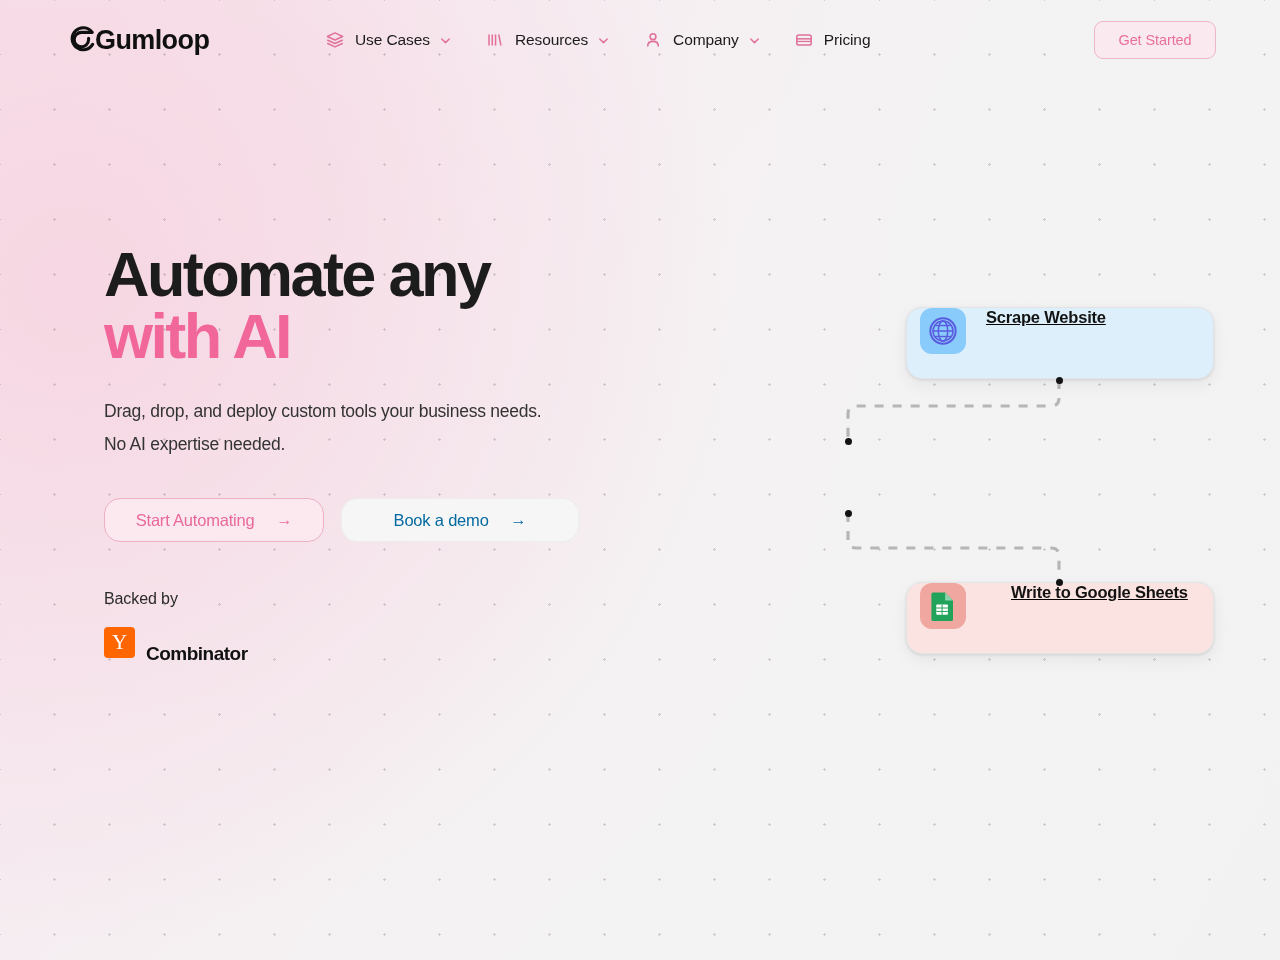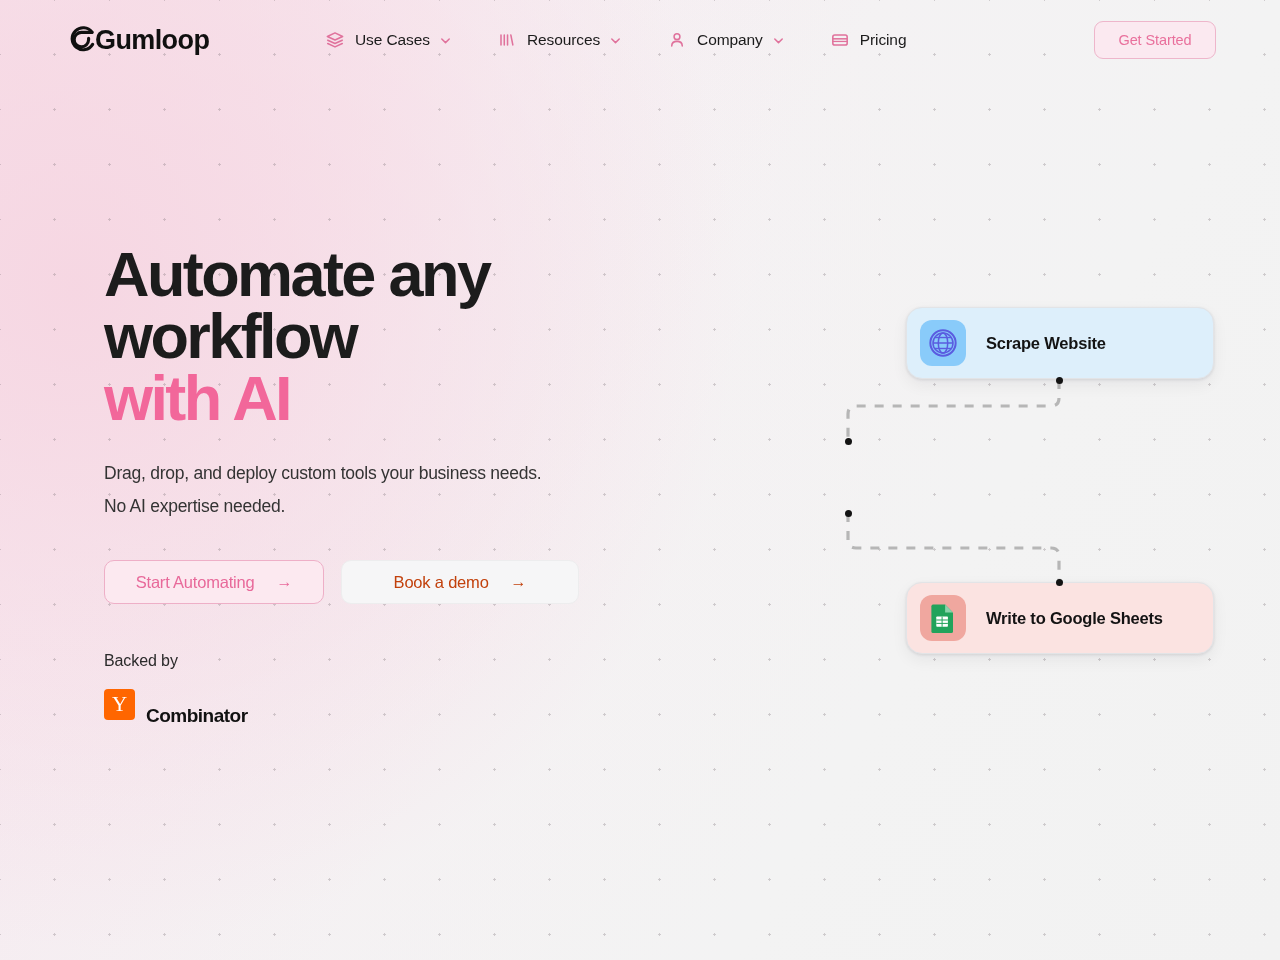--- a/index.html
+++ b/index.html
@@ -60,21 +60,21 @@
     line-height: 32px;
   }
   #logo svg { display: block; }
 
   #nav {
     position: absolute;
     left: 310px;
     top: 22px;
     display: flex;
     align-items: center;
-    gap: 16px;
+    gap: 4px;
     height: 36px;
   }
   .nav-item {
     display: flex;
     align-items: center;
     gap: 9px;
     padding: 0 14px;
     height: 36px;
     cursor: pointer;
     white-space: nowrap;
@@ -143,37 +143,37 @@
     display: flex;
     align-items: center;
     gap: 17px;
   }
   .cta {
     display: flex;
     align-items: center;
     justify-content: center;
     gap: 22px;
     height: 44px;
-    border-radius: 10px;
+    border-radius: 16px;
     font-size: 16.5px;
     letter-spacing: -0.2px;
     cursor: pointer;
     font-family: "Liberation Sans", sans-serif;
   }
   #cta-primary {
     width: 220px;
     background: #fce9f0;
     border: 1px solid #eeafc7;
     color: #e8699a;
   }
   #cta-secondary {
     width: 238px;
     background: #f6f6f7;
     border: 1px solid #ededee;
-    color: #c2410c;
+    color: #0369a1;
   }
   .cta .arr { font-size: 16px; line-height: 1; }
 
   #backed {
     margin-top: 48px;
   }
   #backed-label {
     font-size: 16px;
     color: #2a2a2a;
     letter-spacing: -0.1px;
@@ -212,23 +212,23 @@
     top: 280px;
     width: 560px;
     height: 400px;
     z-index: 5;
   }
   #wires { position: absolute; left: 0; top: 0; width: 560px; height: 400px; }
 
   .node {
     position: absolute;
     display: flex;
-    align-items: center;
     border-radius: 16px;
     box-shadow: 0 1px 3px rgba(22,22,30,0.10), 0 6px 16px rgba(22,22,30,0.06);
+    text-decoration: underline;
   }
   .node .node-icon {
     width: 46px; height: 46px;
     border-radius: 12px;
     display: flex;
     align-items: center;
     justify-content: center;
     flex: 0 0 auto;
   }
   .node .node-label {
@@ -261,20 +261,21 @@
   #node-askai .node-icon { background: #b4ec92; }
   #node-askai .node-label { margin-left: 20px; }
 
   
   #node-sheets {
     left: 226px; top: 302px;
     width: 308px; height: 72px;
     background: #fbe3e1;
     border: 1px solid #e2e4e7;
     padding: 0 13px;
+    gap: 25px;
   }
   #node-sheets .node-icon { background: #f0a79f; }
   #node-sheets .node-label { margin-left: 20px; }
 
   .port {
     position: absolute;
     width: 7px; height: 7px;
     border-radius: 50%;
     background: #131313;
     z-index: 9;
@@ -358,21 +359,20 @@
       </div>
 
     </div>
 
     <button id="get-started">Get Started</button>
   </div>
 
   <div id="hero">
     <h1 id="headline">
       <span class="l1">Automate any</span>
-      <span class="l2">workflow</span>
       <span class="accent">with AI</span>
     </h1>
 
     <p id="subtext">
       <span>Drag, drop, and deploy custom tools your business needs.</span>
       <span>No AI expertise needed.</span>
     </p>
 
     <div id="cta-row">
       <button class="cta" id="cta-primary">

